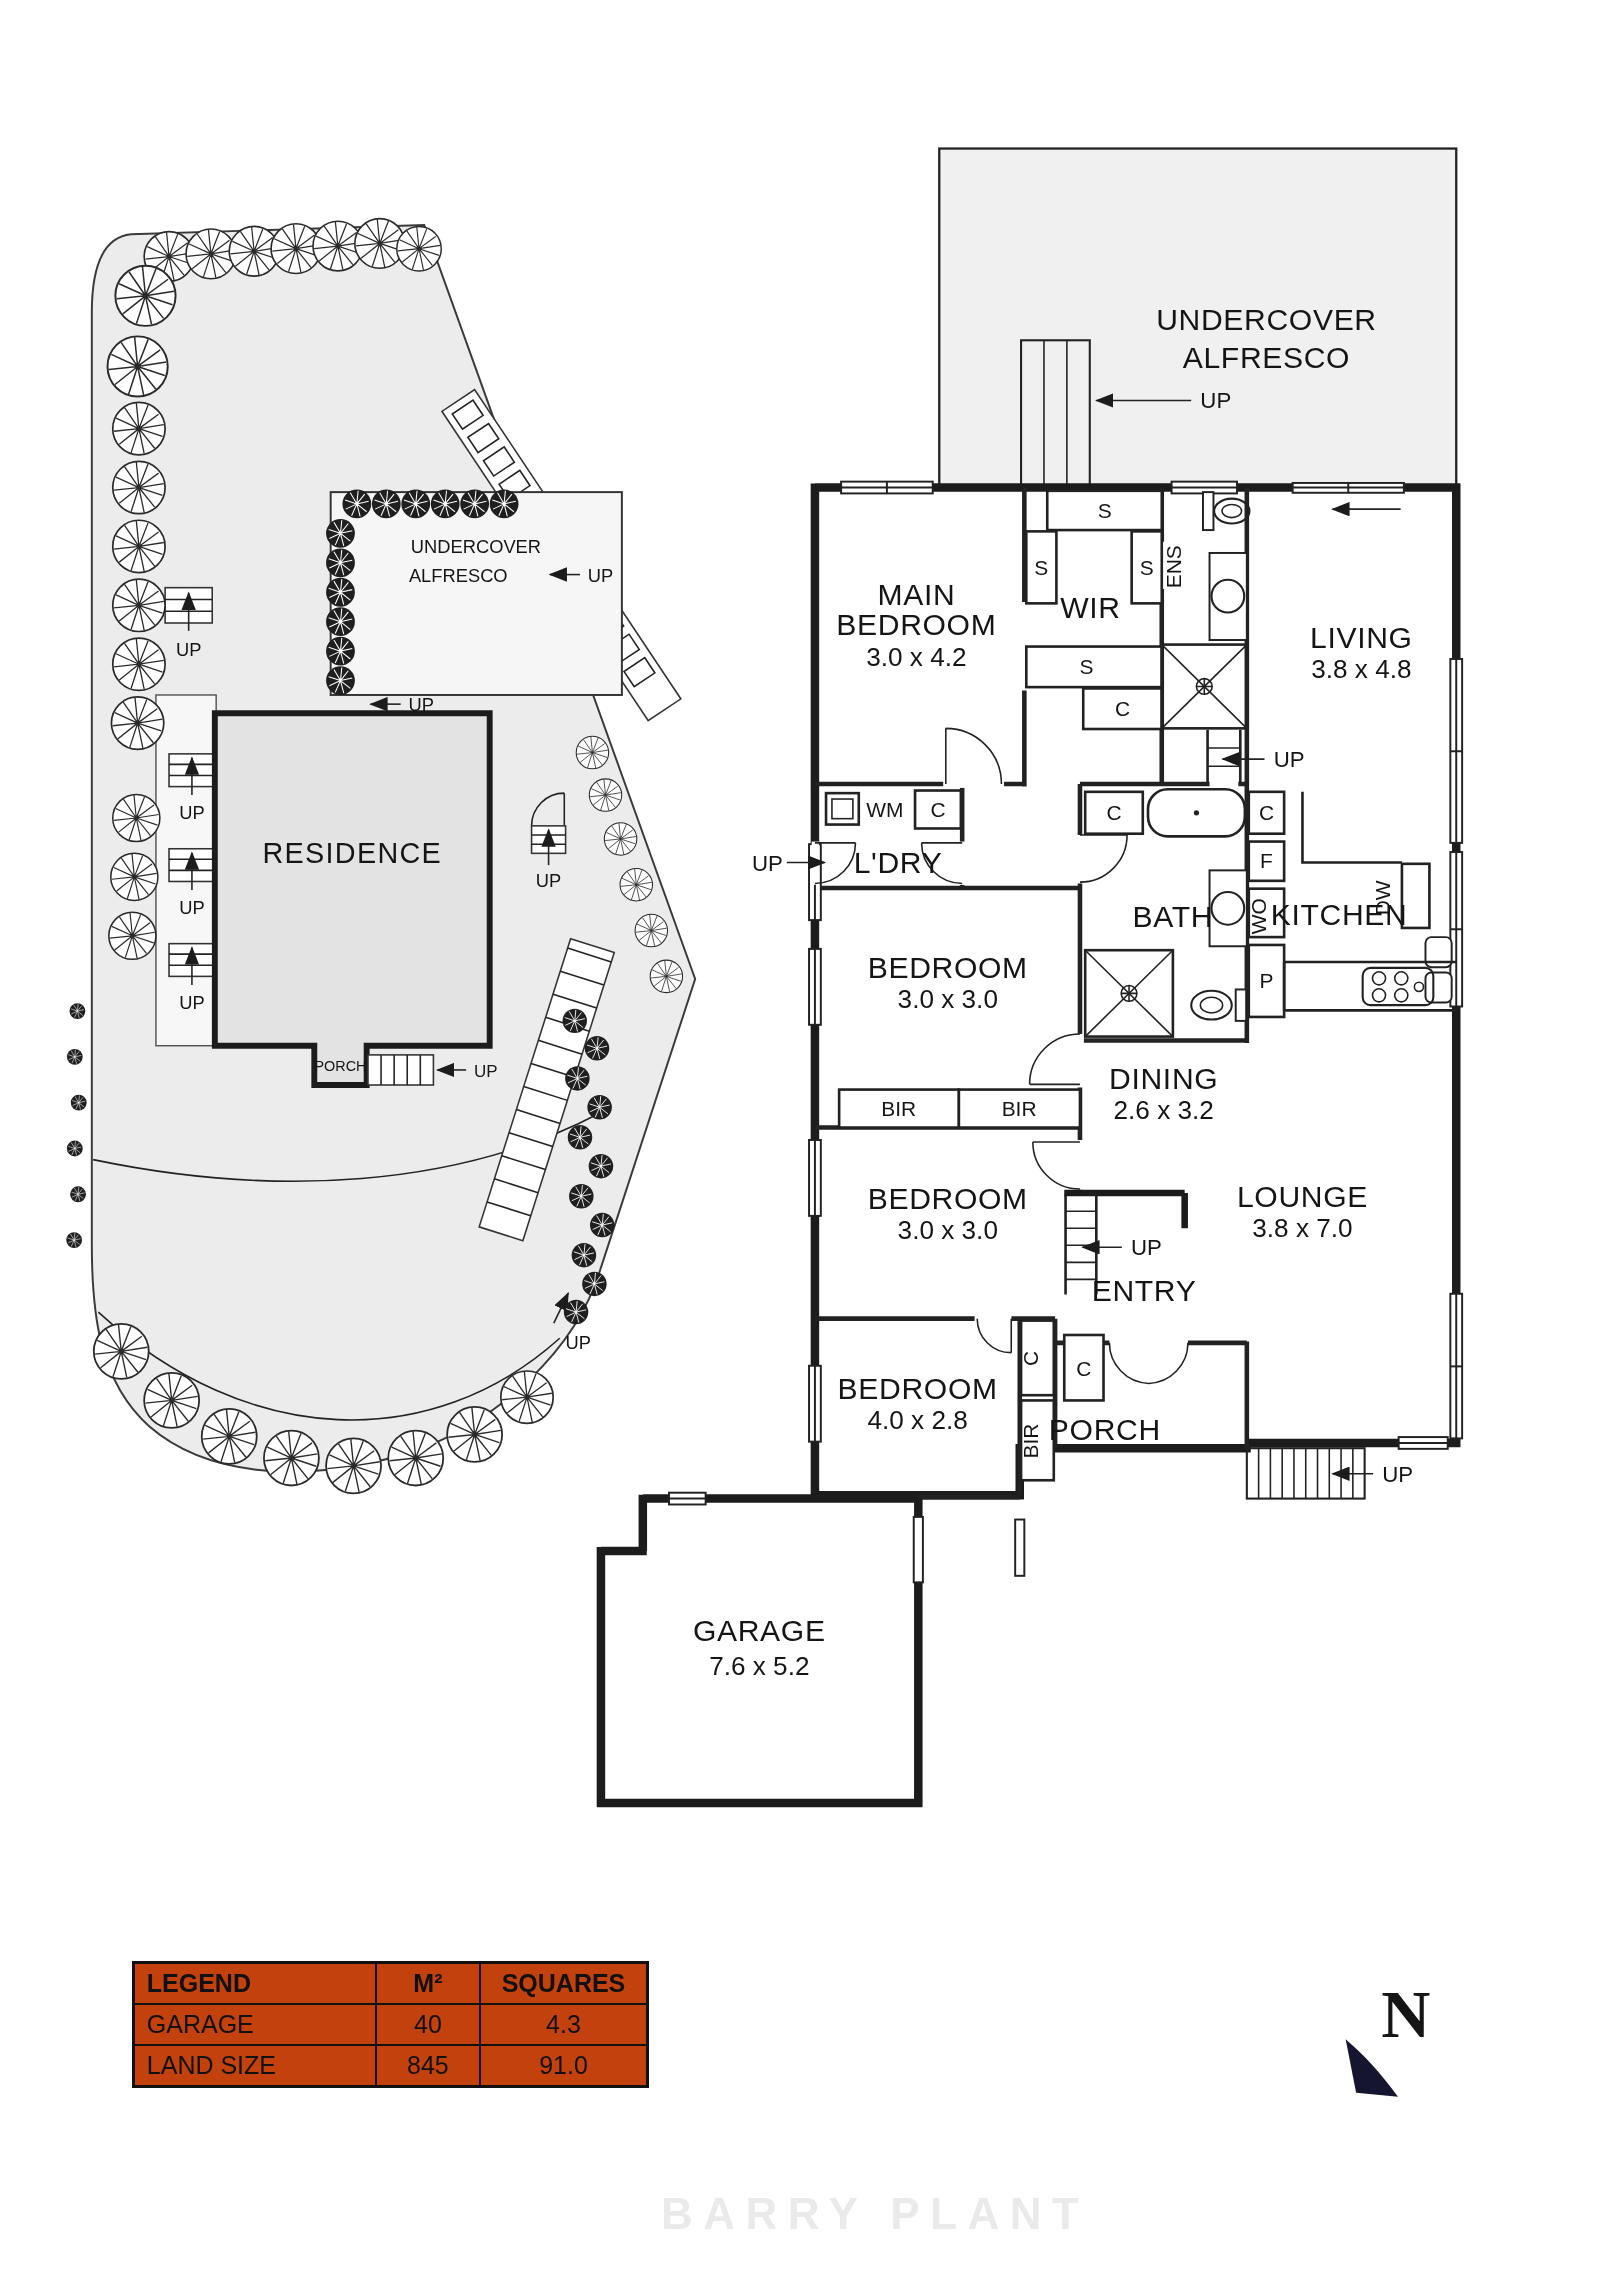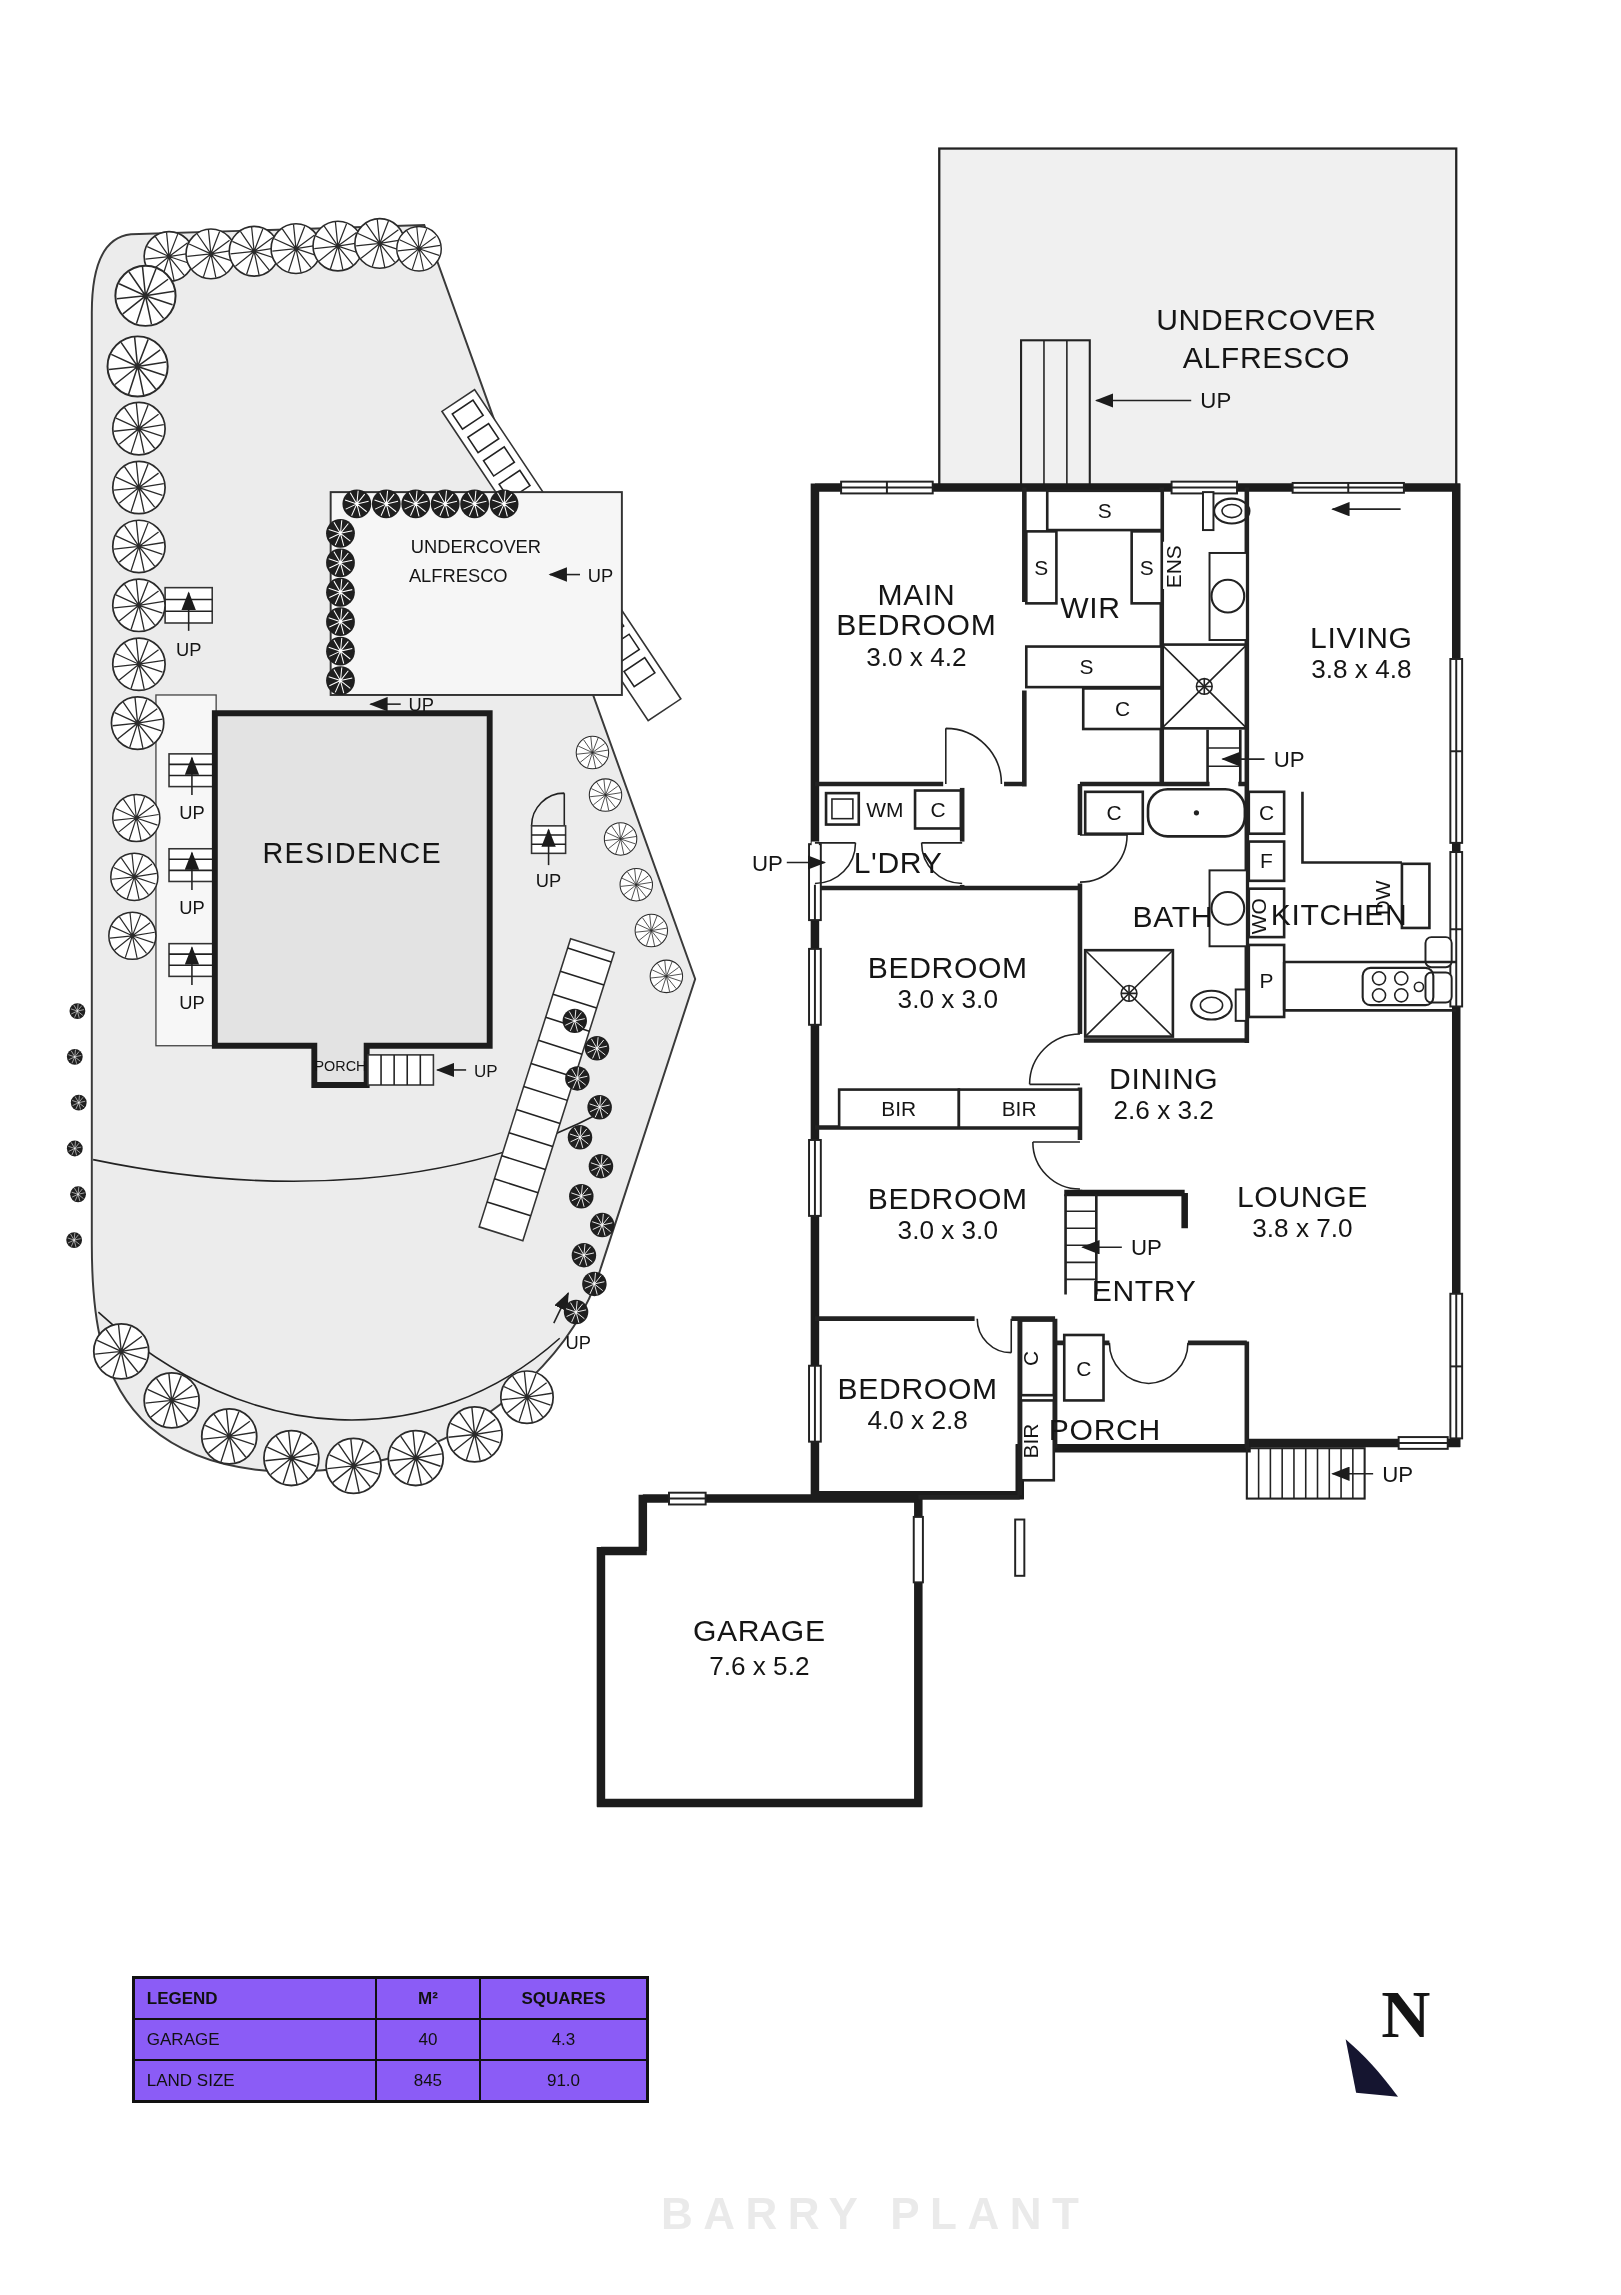--- a/index.html
+++ b/index.html
@@ -27,21 +27,21 @@
   text{fill:#151515;}
   .rm {font-size:46px;text-anchor:middle;letter-spacing:1px;}
   .dim{font-size:40px;text-anchor:middle;}
   .bx {font-size:32px;text-anchor:middle;}
   .upt{font-size:34px;}
   .sm {font-size:28px;}
   .win rect{fill:#fff;stroke:#222;stroke-width:3;}
   .win line{stroke:#222;stroke-width:3;}
   
   .legend{position:absolute;left:132px;top:1961px;border-collapse:collapse;
-          color:#111;font-size:17px;background:#8b5cf6;border:3.3px solid #111;margin-top:15px;}
+          color:#111;font-size:25px;background:#c2410c;border:3.3px solid #111;}
   .legend td,.legend th{border:2px solid #111;height:39px;padding:0 11.8px;}
   .legend th{font-weight:bold;}
   .c-name{width:216px;text-align:left;}
   .c-m2{width:79px;text-align:center;}
   .c-sq{width:141px;text-align:center;}
   .wmk{position:absolute;left:661px;top:2189px;font-size:44px;font-weight:bold;
        letter-spacing:10.5px;color:rgba(150,150,150,0.20);white-space:nowrap;}
   .disc{position:absolute;left:0;width:1622px;top:2207px;text-align:center;
         font-size:19.3px;line-height:23.6px;color:#111;}
 </style>

